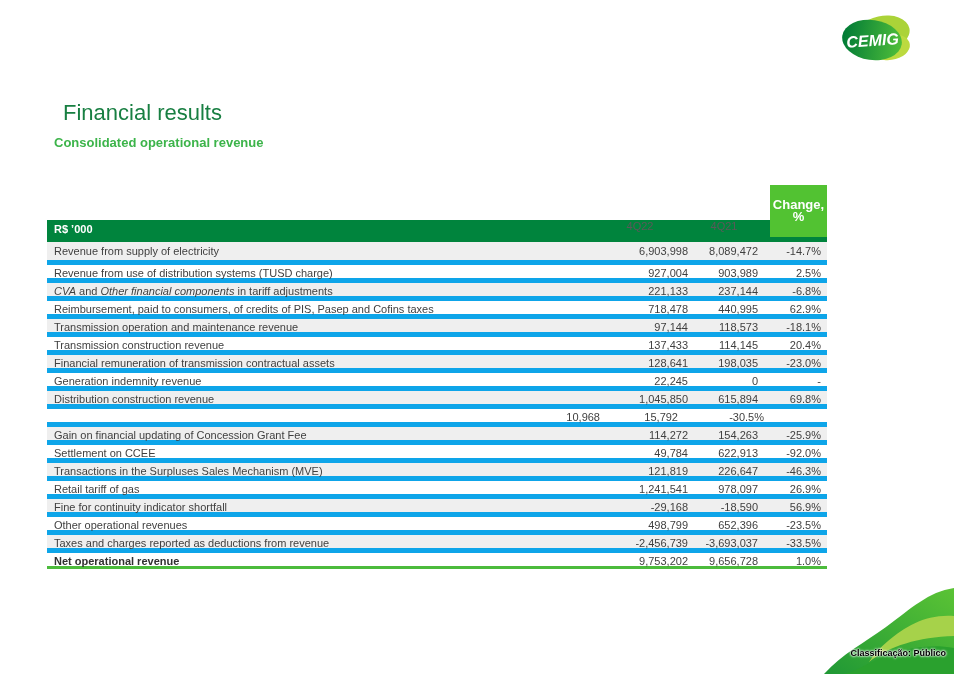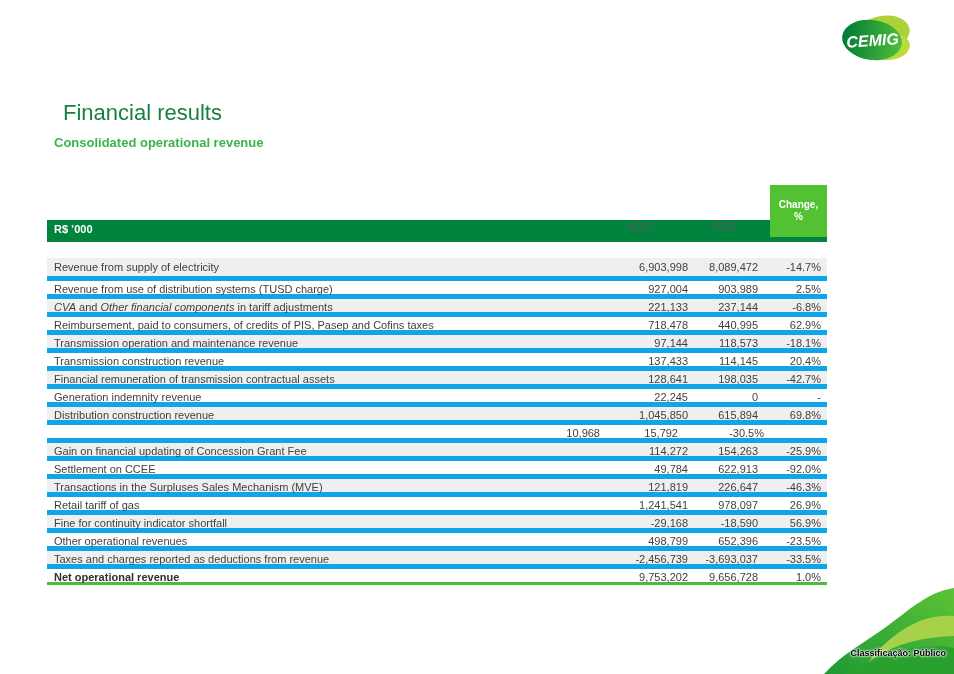--- a/index.html
+++ b/index.html
@@ -21,34 +21,34 @@
     position:absolute; left:47px; top:185px; width:780px;
     border-bottom:3px solid #4CBB3C;
   }
   .grid-row { display:grid; grid-template-columns:1fr 88px 80px 57px; }
   .thead { height:35px; }
   .thead .hnum {
     align-self:end; padding-bottom:5px; font-size:11px; color:#595959;
     text-align:center; padding-right:12px;
   }
   .change-box {
-    background:#52C232; color:#fff; font-weight:700; font-size:10px;
+    background:#52C232; color:#fff; font-weight:700; font-size:13px;
     text-align:center; display:flex; flex-direction:column; justify-content:center;
     line-height:12px; height:52px;
   }
   .unit-bar {
     height:22px; background:#00843D; color:#fff; font-weight:700;
     font-size:11px; line-height:19px; padding-left:7px; box-sizing:border-box;
   }
   .trow {
     display:grid; grid-template-columns:1fr 88px 80px 57px;
     height:18px; line-height:17px; font-size:11px; color:#3F3F3F;
     border-top:5px solid #0ea5e9; box-sizing:border-box;
   }
-  .trow:first-child { border-top:none; line-height:18px;margin-top:16px; }
+  .trow:first-child { border-top:none; line-height:18px; }
   .trow.alt { background:#EFEFEF; }
   .trow .label { padding-left:7px; white-space:nowrap; overflow:hidden; }
   .trow .num  { text-align:right; padding-right:2px; white-space:nowrap; }
   .trow .num.c2  { padding-right:12px; }
   .trow .num.chg { padding-right:6px; }
   .trow.total .label { font-weight:700; color:#303030; }
 
   .swoosh { position:absolute; right:0; bottom:0; width:132px; height:92px; }
   .classification {
     position:absolute; right:8px; bottom:16px; font-size:9px; font-weight:700;
@@ -126,21 +126,21 @@
         <div class="trow">
           <div class="label">Transmission construction revenue</div>
           <div class="num">137,433</div>
           <div class="num c2">114,145</div>
           <div class="num chg">20.4%</div>
         </div>
         <div class="trow alt">
           <div class="label">Financial remuneration of transmission contractual assets</div>
           <div class="num">128,641</div>
           <div class="num c2">198,035</div>
-          <div class="num chg">-42.7%</div>
+          <div class="num chg">-23.0%</div>
         </div>
         <div class="trow">
           <div class="label">Generation indemnity revenue</div>
           <div class="num">22,245</div>
           <div class="num c2">0</div>
           <div class="num chg">-</div>
         </div>
         <div class="trow alt">
           <div class="label">Distribution construction revenue</div>
           <div class="num">1,045,850</div>

